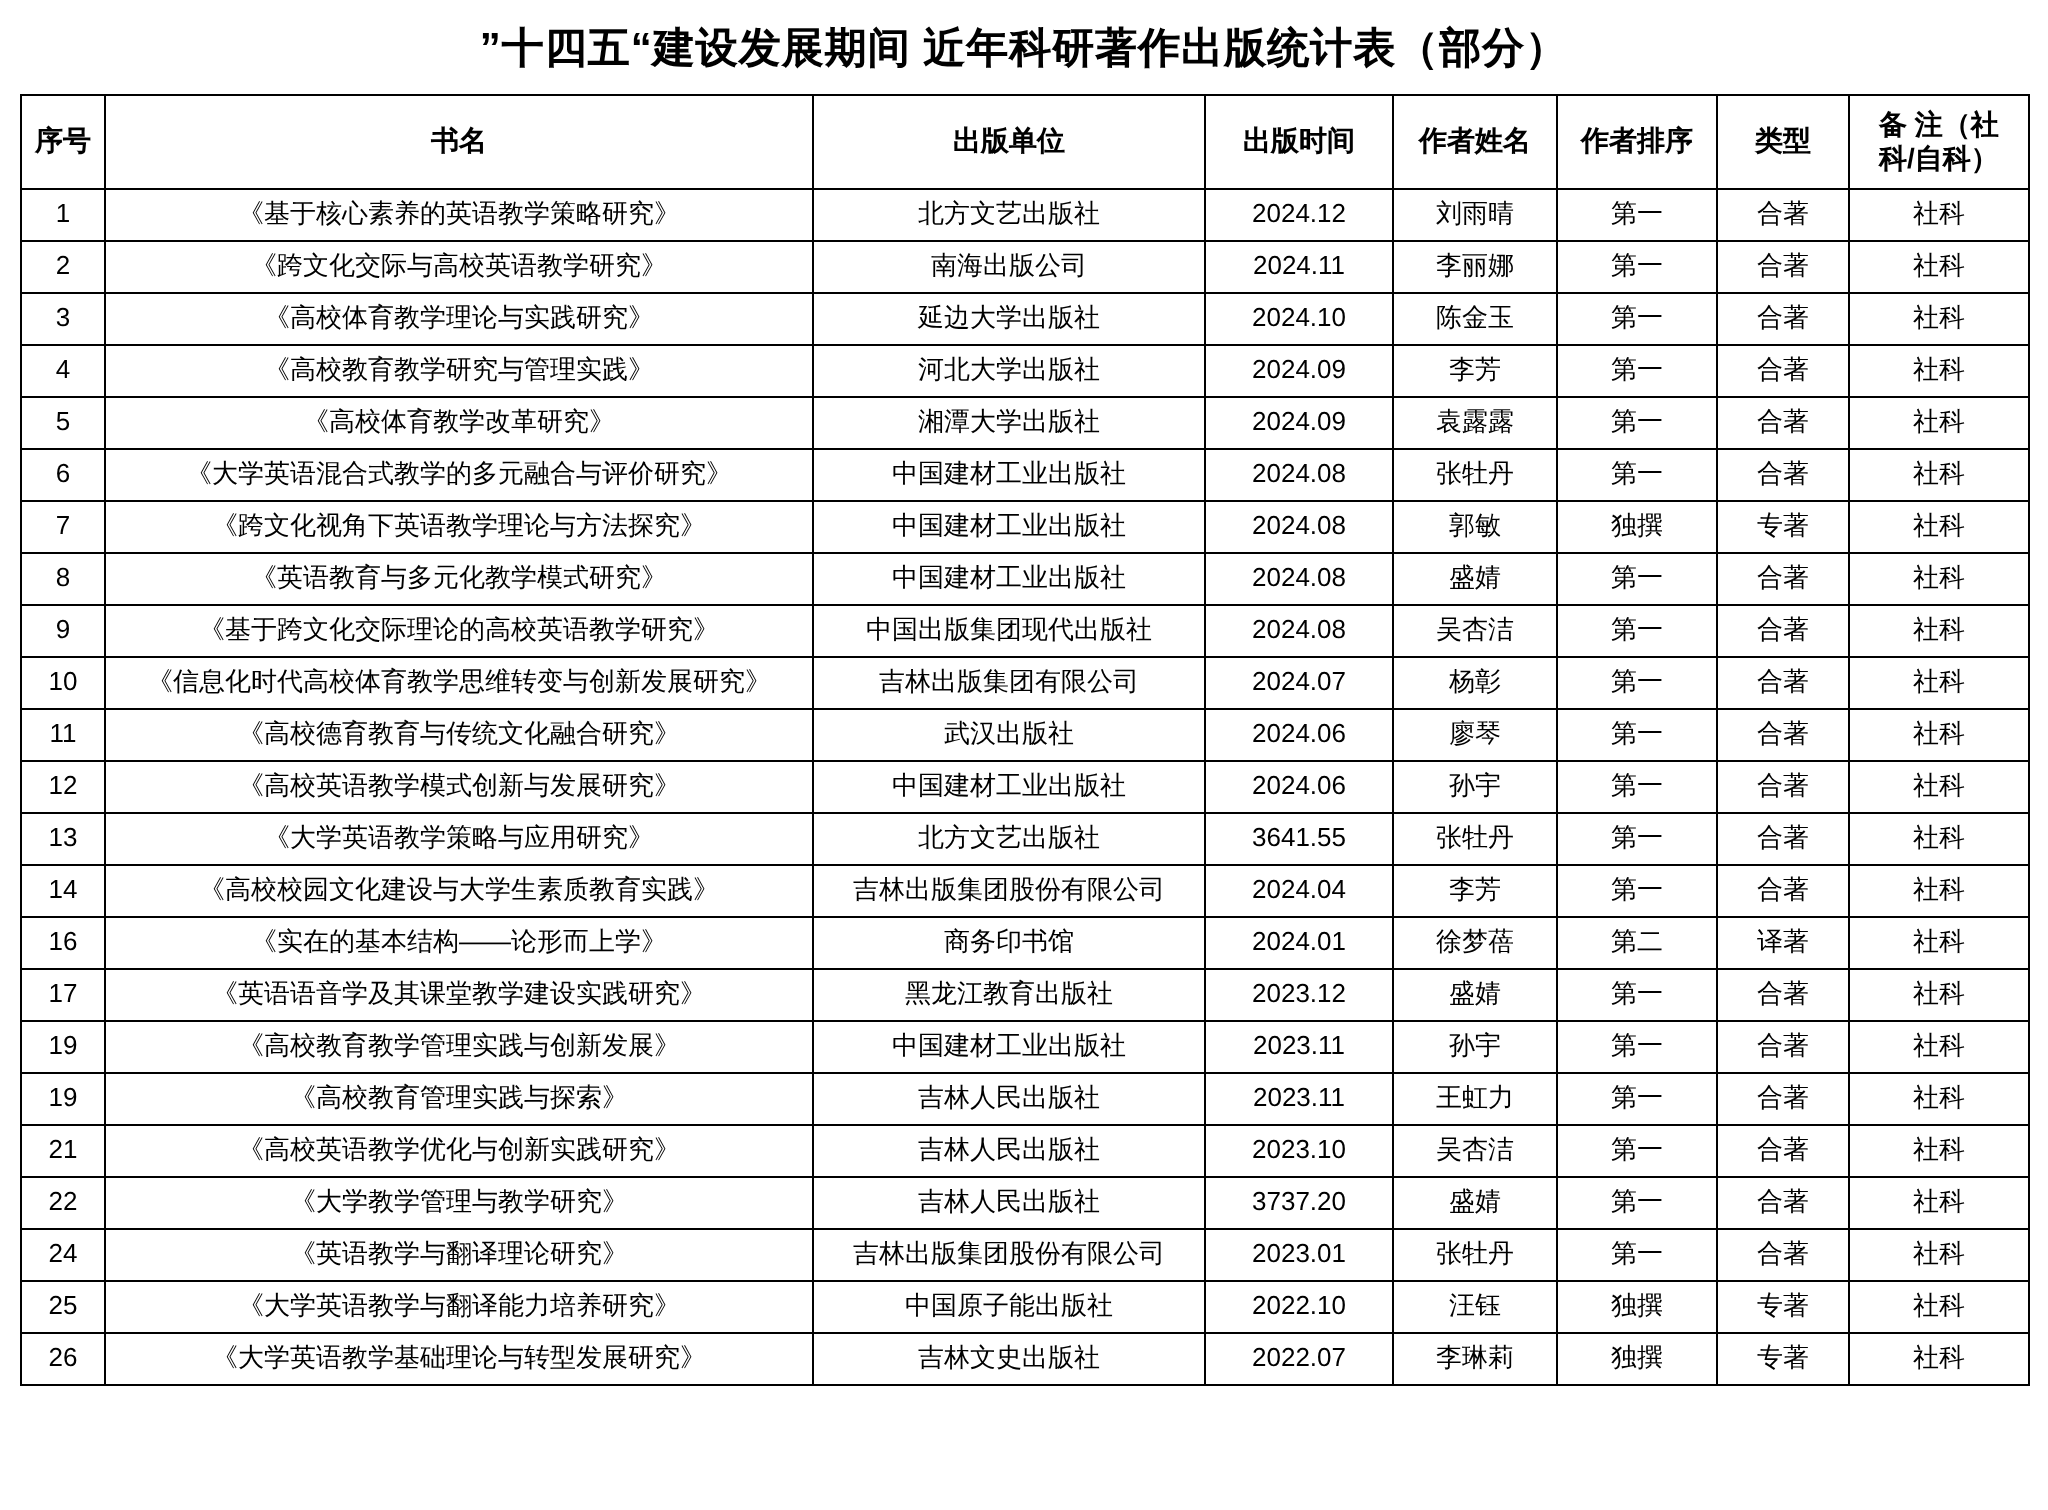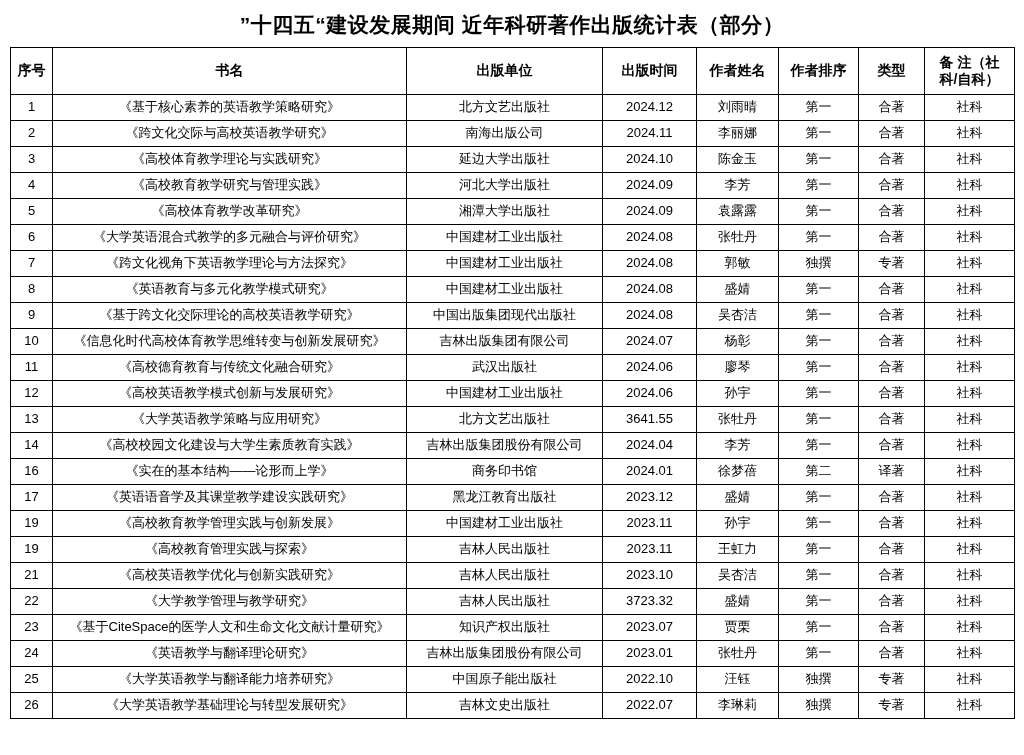--- a/index.html
+++ b/index.html
@@ -289,32 +289,22 @@
           <td>2023.10</td>
           <td>吴杏洁</td>
           <td>第一</td>
           <td>合著</td>
           <td>社科</td>
         </tr>
         <tr>
           <td>22</td>
           <td>《大学教学管理与教学研究》</td>
           <td>吉林人民出版社</td>
-          <td>3723.32</td>
+          <td>3737.20</td>
           <td>盛婧</td>
-          <td>第一</td>
-          <td>合著</td>
-          <td>社科</td>
-        </tr>
-        <tr>
-          <td>23</td>
-          <td>《基于CiteSpace的医学人文和生命文化文献计量研究》</td>
-          <td>知识产权出版社</td>
-          <td>2023.07</td>
-          <td>贾栗</td>
           <td>第一</td>
           <td>合著</td>
           <td>社科</td>
         </tr>
         <tr>
           <td>24</td>
           <td>《英语教学与翻译理论研究》</td>
           <td>吉林出版集团股份有限公司</td>
           <td>2023.01</td>
           <td>张牡丹</td>

